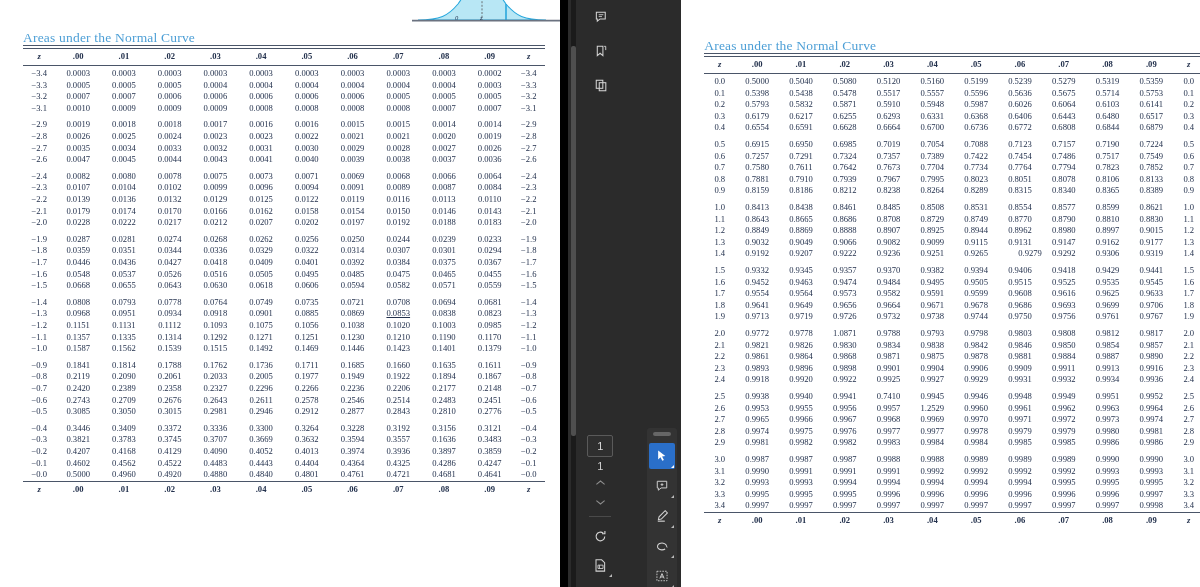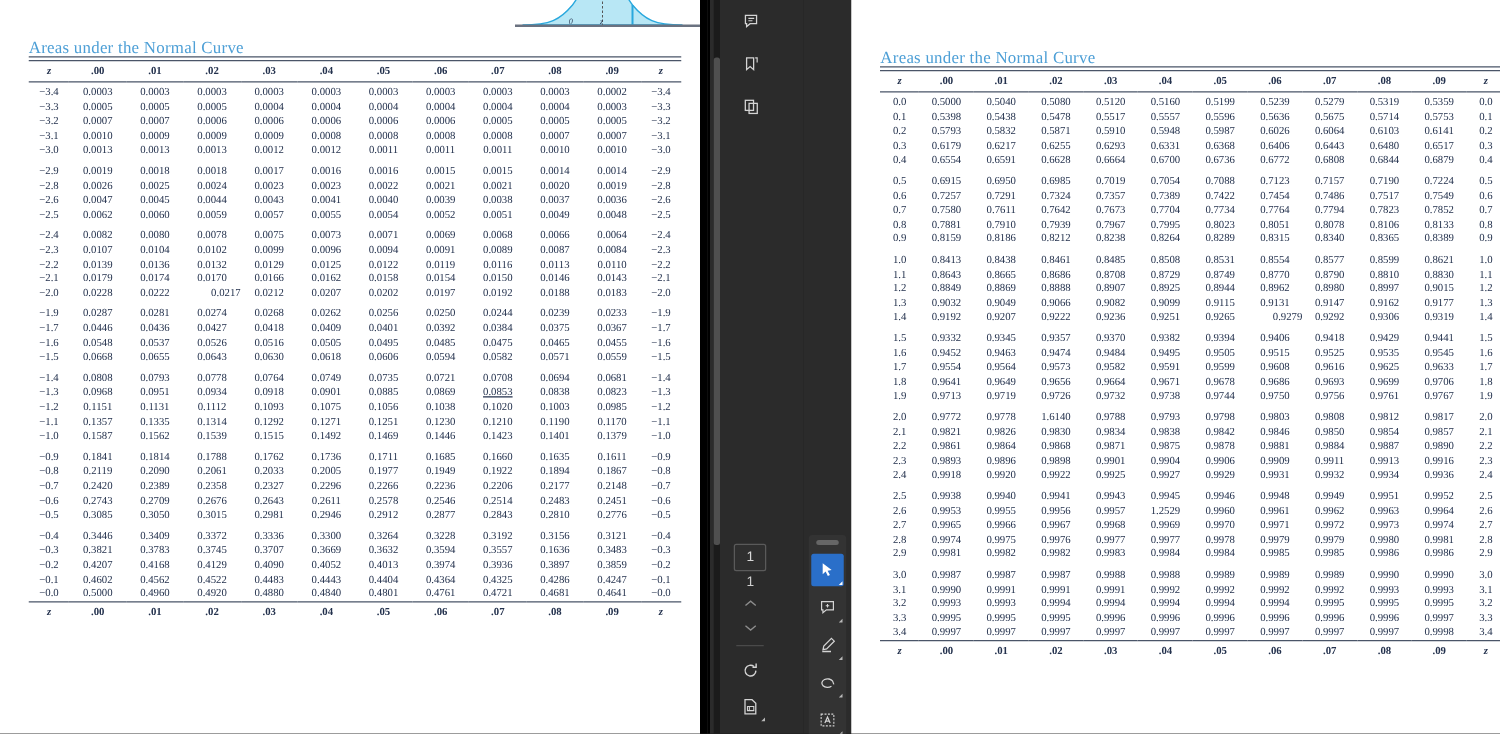--- a/index.html
+++ b/index.html
@@ -236,34 +236,20 @@
             <td style="width: 8.76%;">0.0009</td>
             <td style="width: 8.76%;">0.0009</td>
             <td style="width: 8.76%;">0.0008</td>
             <td style="width: 8.76%;">0.0008</td>
             <td style="width: 8.76%;">0.0008</td>
             <td style="width: 8.76%;">0.0008</td>
             <td style="width: 8.76%;">0.0007</td>
             <td style="width: 8.76%;">0.0007</td>
             <td class="rowlabel" style="width: 6.2%;">−3.1</td>
           </tr>
-          <tr class="">
-            <td class="rowlabel" style="width: 6.2%;">−3.0</td>
-            <td style="width: 8.76%;">0.0013</td>
-            <td style="width: 8.76%;">0.0013</td>
-            <td style="width: 8.76%;">0.0013</td>
-            <td style="width: 8.76%;">0.0012</td>
-            <td style="width: 8.76%;">0.0012</td>
-            <td style="width: 8.76%;">0.0011</td>
-            <td style="width: 8.76%;">0.0011</td>
-            <td style="width: 8.76%;">0.0011</td>
-            <td style="width: 8.76%;">0.0010</td>
-            <td style="width: 8.76%;">0.0010</td>
-            <td class="rowlabel" style="width: 6.2%;">−3.0</td>
-          </tr>
           <tr class="grp-gap">
             <td class="rowlabel" style="width: 6.2%;">−2.9</td>
             <td style="width: 8.76%;">0.0019</td>
             <td style="width: 8.76%;">0.0018</td>
             <td style="width: 8.76%;">0.0018</td>
             <td style="width: 8.76%;">0.0017</td>
             <td style="width: 8.76%;">0.0016</td>
             <td style="width: 8.76%;">0.0016</td>
             <td style="width: 8.76%;">0.0015</td>
             <td style="width: 8.76%;">0.0015</td>
@@ -279,46 +265,46 @@
             <td style="width: 8.76%;">0.0023</td>
             <td style="width: 8.76%;">0.0023</td>
             <td style="width: 8.76%;">0.0022</td>
             <td style="width: 8.76%;">0.0021</td>
             <td style="width: 8.76%;">0.0021</td>
             <td style="width: 8.76%;">0.0020</td>
             <td style="width: 8.76%;">0.0019</td>
             <td class="rowlabel" style="width: 6.2%;">−2.8</td>
           </tr>
           <tr class="">
+            <td class="rowlabel" style="width: 6.2%;">−2.7</td>
+            <td style="width: 8.76%;">0.0035</td>
+            <td style="width: 8.76%;">0.0034</td>
+            <td style="width: 8.76%;">0.0033</td>
+            <td style="width: 8.76%;">0.0032</td>
+            <td style="width: 8.76%;">0.0031</td>
+            <td style="width: 8.76%;">0.0030</td>
+            <td style="width: 8.76%;">0.0029</td>
+            <td style="width: 8.76%;">0.0028</td>
+            <td style="width: 8.76%;">0.0027</td>
+            <td style="width: 8.76%;">0.0026</td>
+            <td class="rowlabel" style="width: 6.2%;">−2.7</td>
+          </tr>
+          <tr class="">
             <td class="rowlabel" style="width: 6.2%;">−2.6</td>
             <td style="width: 8.76%;">0.0047</td>
             <td style="width: 8.76%;">0.0045</td>
             <td style="width: 8.76%;">0.0044</td>
             <td style="width: 8.76%;">0.0043</td>
             <td style="width: 8.76%;">0.0041</td>
             <td style="width: 8.76%;">0.0040</td>
             <td style="width: 8.76%;">0.0039</td>
             <td style="width: 8.76%;">0.0038</td>
             <td style="width: 8.76%;">0.0037</td>
             <td style="width: 8.76%;">0.0036</td>
             <td class="rowlabel" style="width: 6.2%;">−2.6</td>
-          </tr>
-          <tr class="">
-            <td class="rowlabel" style="width: 6.2%;">−2.5</td>
-            <td style="width: 8.76%;">0.0062</td>
-            <td style="width: 8.76%;">0.0060</td>
-            <td style="width: 8.76%;">0.0059</td>
-            <td style="width: 8.76%;">0.0057</td>
-            <td style="width: 8.76%;">0.0055</td>
-            <td style="width: 8.76%;">0.0054</td>
-            <td style="width: 8.76%;">0.0052</td>
-            <td style="width: 8.76%;">0.0051</td>
-            <td style="width: 8.76%;">0.0049</td>
-            <td style="width: 8.76%;">0.0048</td>
-            <td class="rowlabel" style="width: 6.2%;">−2.5</td>
           </tr>
           <tr class="grp-gap">
             <td class="rowlabel" style="width: 6.2%;">−2.4</td>
             <td style="width: 8.76%;">0.0082</td>
             <td style="width: 8.76%;">0.0080</td>
             <td style="width: 8.76%;">0.0078</td>
             <td style="width: 8.76%;">0.0075</td>
             <td style="width: 8.76%;">0.0073</td>
             <td style="width: 8.76%;">0.0071</td>
             <td style="width: 8.76%;">0.0069</td>
@@ -366,21 +352,21 @@
             <td style="width: 8.76%;">0.0154</td>
             <td style="width: 8.76%;">0.0150</td>
             <td style="width: 8.76%;">0.0146</td>
             <td style="width: 8.76%;">0.0143</td>
             <td class="rowlabel" style="width: 6.2%;">−2.1</td>
           </tr>
           <tr class="">
             <td class="rowlabel" style="width: 6.2%;">−2.0</td>
             <td style="width: 8.76%;">0.0228</td>
             <td style="width: 8.76%;">0.0222</td>
-            <td style="width: 8.76%; text-align: right;">0.0217</td>
+            <td style="width: 8.76%;">0.0217</td>
             <td style="width: 8.76%;">0.0212</td>
             <td style="width: 8.76%;">0.0207</td>
             <td style="width: 8.76%;">0.0202</td>
             <td style="width: 8.76%;">0.0197</td>
             <td style="width: 8.76%;">0.0192</td>
             <td style="width: 8.76%;">0.0188</td>
             <td style="width: 8.76%;">0.0183</td>
             <td class="rowlabel" style="width: 6.2%;">−2.0</td>
           </tr>
           <tr class="grp-gap">
@@ -389,20 +375,34 @@
             <td style="width: 8.76%;">0.0281</td>
             <td style="width: 8.76%;">0.0274</td>
             <td style="width: 8.76%;">0.0268</td>
             <td style="width: 8.76%;">0.0262</td>
             <td style="width: 8.76%;">0.0256</td>
             <td style="width: 8.76%;">0.0250</td>
             <td style="width: 8.76%;">0.0244</td>
             <td style="width: 8.76%;">0.0239</td>
             <td style="width: 8.76%;">0.0233</td>
             <td class="rowlabel" style="width: 6.2%;">−1.9</td>
+          </tr>
+          <tr class="">
+            <td class="rowlabel" style="width: 6.2%;">−1.8</td>
+            <td style="width: 8.76%;">0.0359</td>
+            <td style="width: 8.76%;">0.0351</td>
+            <td style="width: 8.76%;">0.0344</td>
+            <td style="width: 8.76%;">0.0336</td>
+            <td style="width: 8.76%;">0.0329</td>
+            <td style="width: 8.76%;">0.0322</td>
+            <td style="width: 8.76%;">0.0314</td>
+            <td style="width: 8.76%;">0.0307</td>
+            <td style="width: 8.76%;">0.0301</td>
+            <td style="width: 8.76%;">0.0294</td>
+            <td class="rowlabel" style="width: 6.2%;">−1.8</td>
           </tr>
           <tr class="">
             <td class="rowlabel" style="width: 6.2%;">−1.7</td>
             <td style="width: 8.76%;">0.0446</td>
             <td style="width: 8.76%;">0.0436</td>
             <td style="width: 8.76%;">0.0427</td>
             <td style="width: 8.76%;">0.0418</td>
             <td style="width: 8.76%;">0.0409</td>
             <td style="width: 8.76%;">0.0401</td>
             <td style="width: 8.76%;">0.0392</td>
@@ -1090,21 +1090,21 @@
             <td style="width: 8.76%;">0.9750</td>
             <td style="width: 8.76%;">0.9756</td>
             <td style="width: 8.76%;">0.9761</td>
             <td style="width: 8.76%;">0.9767</td>
             <td class="rowlabel" style="width: 6.2%;">1.9</td>
           </tr>
           <tr class="grp-gap">
             <td class="rowlabel" style="width: 6.2%;">2.0</td>
             <td style="width: 8.76%;">0.9772</td>
             <td style="width: 8.76%;">0.9778</td>
-            <td style="width: 8.76%;">1.6140</td>
+            <td style="width: 8.76%;">1.0871</td>
             <td style="width: 8.76%;">0.9788</td>
             <td style="width: 8.76%;">0.9793</td>
             <td style="width: 8.76%;">0.9798</td>
             <td style="width: 8.76%;">0.9803</td>
             <td style="width: 8.76%;">0.9808</td>
             <td style="width: 8.76%;">0.9812</td>
             <td style="width: 8.76%;">0.9817</td>
             <td class="rowlabel" style="width: 6.2%;">2.0</td>
           </tr>
           <tr class="">
@@ -1161,21 +1161,21 @@
             <td style="width: 8.76%;">0.9932</td>
             <td style="width: 8.76%;">0.9934</td>
             <td style="width: 8.76%;">0.9936</td>
             <td class="rowlabel" style="width: 6.2%;">2.4</td>
           </tr>
           <tr class="grp-gap">
             <td class="rowlabel" style="width: 6.2%;">2.5</td>
             <td style="width: 8.76%;">0.9938</td>
             <td style="width: 8.76%;">0.9940</td>
             <td style="width: 8.76%;">0.9941</td>
-            <td style="width: 8.76%;">0.9943</td>
+            <td style="width: 8.76%;">0.7410</td>
             <td style="width: 8.76%;">0.9945</td>
             <td style="width: 8.76%;">0.9946</td>
             <td style="width: 8.76%;">0.9948</td>
             <td style="width: 8.76%;">0.9949</td>
             <td style="width: 8.76%;">0.9951</td>
             <td style="width: 8.76%;">0.9952</td>
             <td class="rowlabel" style="width: 6.2%;">2.5</td>
           </tr>
           <tr class="">
             <td class="rowlabel" style="width: 6.2%;">2.6</td>

